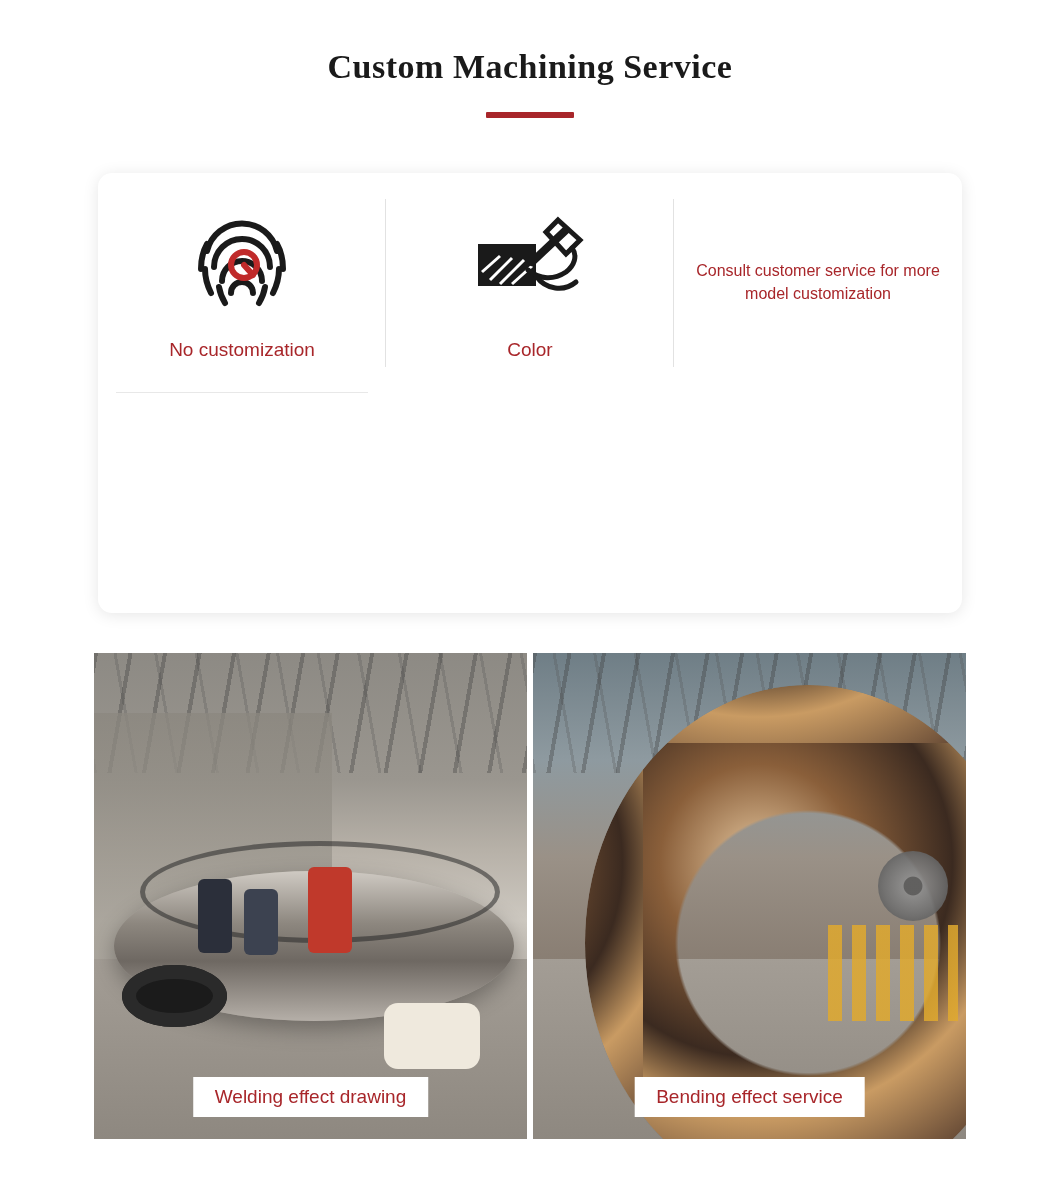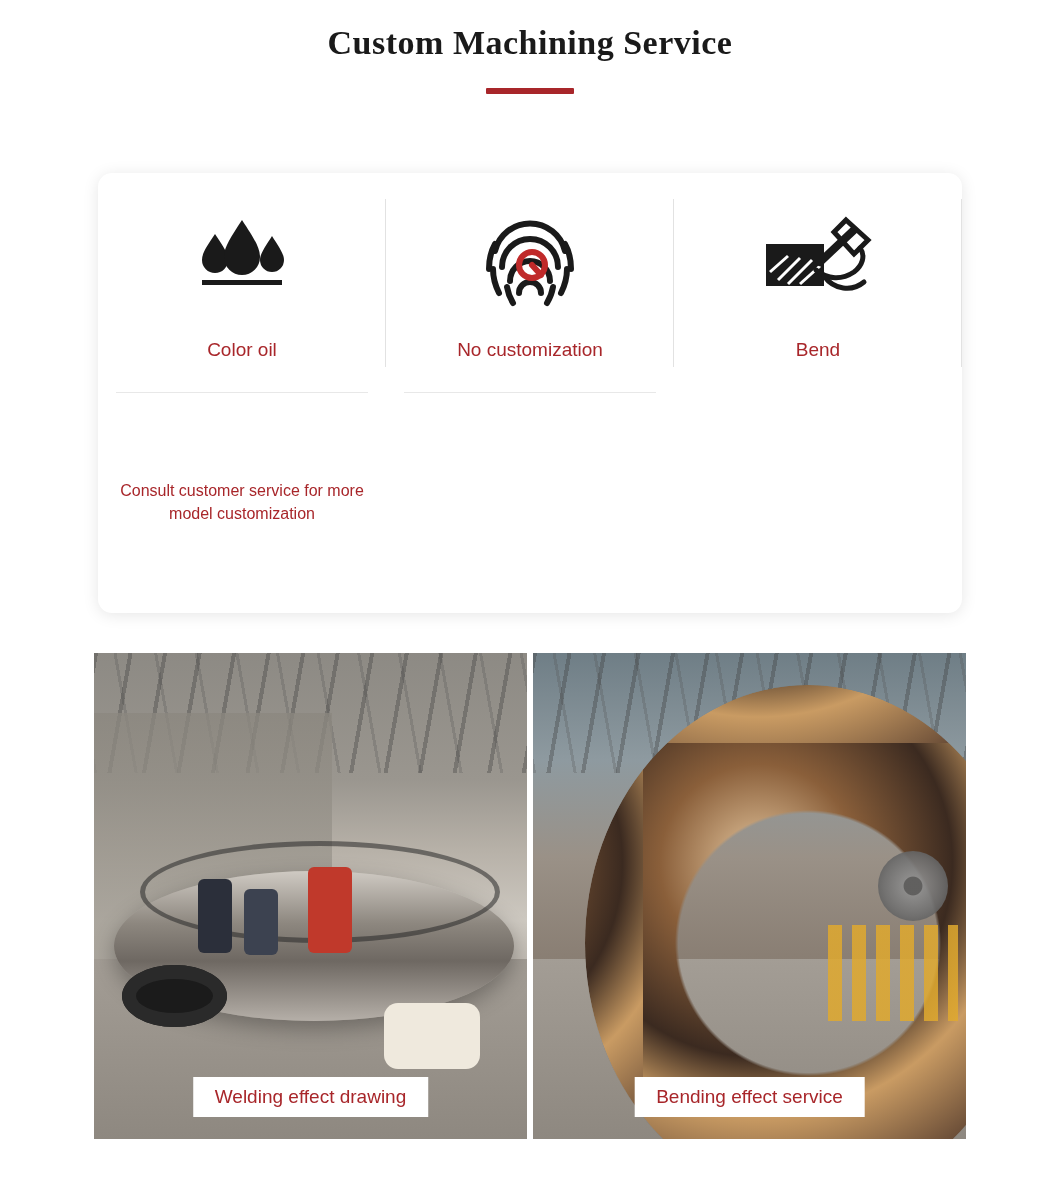--- a/index.html
+++ b/index.html
@@ -16,21 +16,21 @@
   }
 
   
   .page-title {
     text-align: center;
     font-family: "Liberation Serif", serif;
     font-size: 34px;
     font-weight: 700;
     color: #1a1a1a;
     letter-spacing: 0.5px;
-    padding-top: 24px;
+    padding-top: 48px;
     margin: 0;
   }
   .title-rule {
     width: 88px;
     height: 6px;
     background: #a8262a;
     margin: 26px auto 0 auto;
     border-radius: 1px;
   }
 
@@ -210,31 +210,20 @@
 </style>
 </head>
 <body>
 
 <h1 class="page-title">Custom Machining Service</h1>
 <div class="title-rule"></div>
 
 <section class="feature-card">
   <div class="feature-grid">
 
-    <div class="cell vsep-right hsep-bottom">
-      <div class="icon-box">
-        <svg width="116" height="96" viewBox="0 0 116 96" aria-hidden="true">
-          <path d="M31 22c-8 12-13 19-13 26a13 13 0 0 0 26 0c0-7-5-14-13-26z" fill="#1a1a1a"></path>
-          <path d="M58 8c-11 17-18 27-18 37a18 18 0 0 0 36 0C76 35 69 25 58 8z" fill="#1a1a1a"></path>
-          <path d="M88 24c-7 11-12 18-12 24a12 12 0 0 0 24 0c0-6-5-13-12-24z" fill="#1a1a1a"></path>
-          <rect x="18" y="68" width="80" height="5" fill="#1a1a1a"></rect>
-        </svg>
-      </div>
-      <div class="cell-label">Color oil</div>
-    </div>
 
     <div class="cell vsep-right hsep-bottom">
       <div class="icon-box">
         <svg width="110" height="110" viewBox="0 0 110 110" aria-hidden="true">
           <g fill="none" stroke="#1a1a1a" stroke-width="6" stroke-linecap="round">
             <path d="M20 46a36 36 0 0 1 70 0"></path>
             <path d="M27 62a28 28 0 0 1 56 0"></path>
             <path d="M35 76a20 20 0 0 1 40 0"></path>
             <path d="M44 88a11 11 0 0 1 22 0"></path>
             <path d="M14 64c0-10 2-18 6-25"></path>
@@ -262,21 +251,21 @@
             <path d="M20 70 L42 48"></path>
             <path d="M30 74 L54 50"></path>
             <path d="M42 74 L62 56"></path>
           </g>
           <path d="M62 52 L96 20" stroke="#1a1a1a" stroke-width="8" stroke-linecap="round"></path>
           <path d="M88 10 L110 30 L96 44 L76 22 Z" fill="none" stroke="#1a1a1a" stroke-width="5"></path>
           <path d="M58 60 c12 10 26 10 38 2 c8-6 12-16 6-24" fill="none" stroke="#1a1a1a" stroke-width="5" stroke-linecap="round"></path>
           <path d="M66 66 c10 14 28 16 40 6" fill="none" stroke="#1a1a1a" stroke-width="5" stroke-linecap="round"></path>
         </svg>
       </div>
-      <div class="cell-label">Bend</div>
+      <div class="cell-label">Color</div>
     </div>
 
     <div class="cell text-only">
 
       <div class="cell-label multiline">Consult customer service for more model customization</div>
     </div>
 
   </div>
 </section>
 

